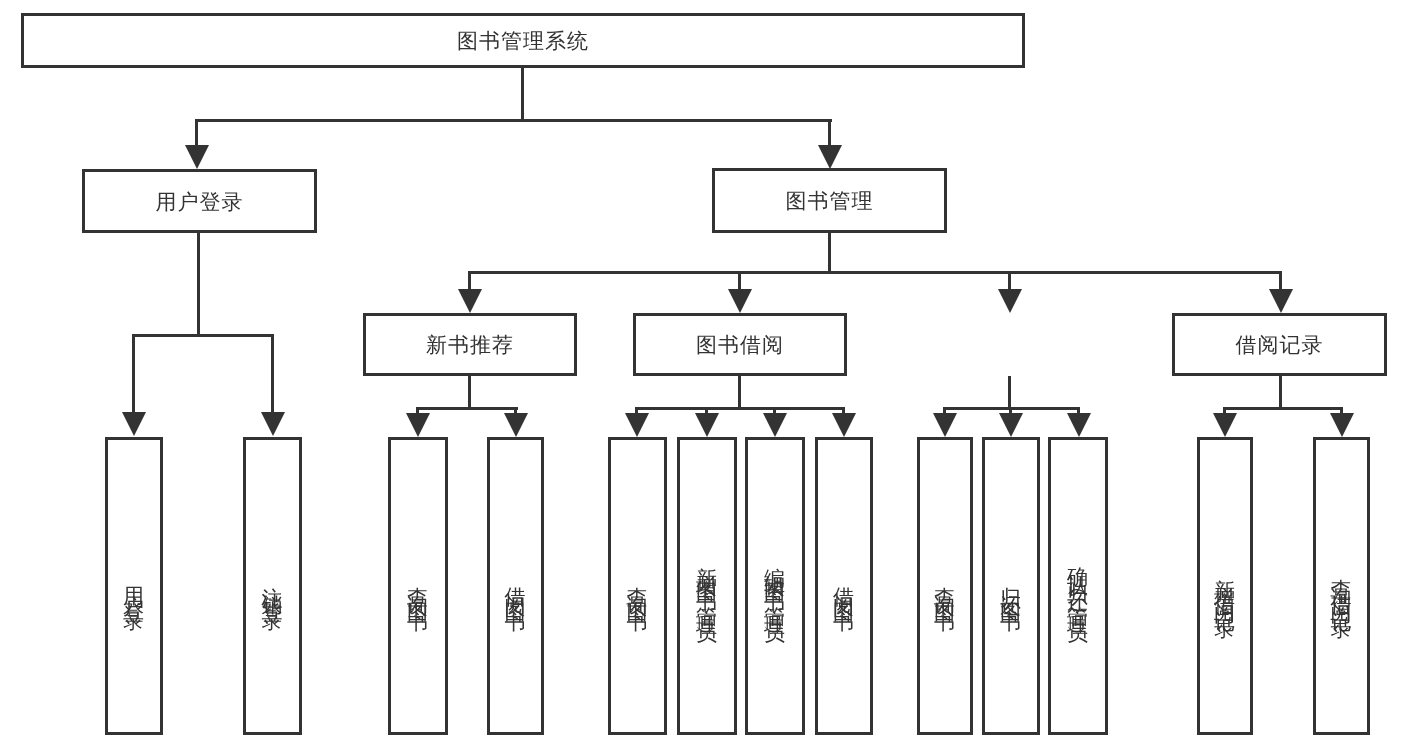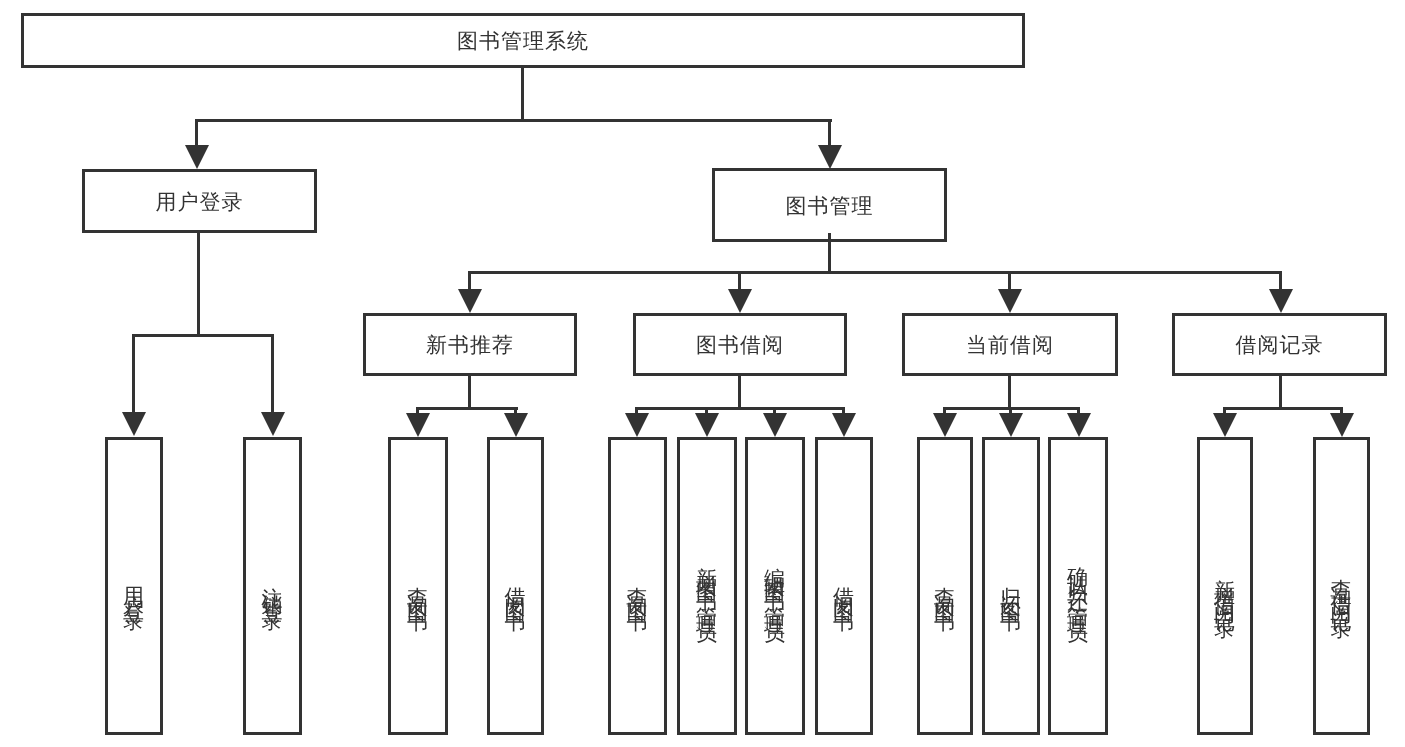--- a/index.html
+++ b/index.html
@@ -69,21 +69,21 @@
   <div class="ln" style="left:521px; top:68px; width:3px; height:53px;"></div>
   <div class="ln" style="left:196px; top:119px; width:636px; height:3px;"></div>
   <div class="ln" style="left:195px; top:119px; width:3px; height:28px;"></div>
   <div class="ln" style="left:828px; top:119px; width:3px; height:28px;"></div>
   <div class="ah" style="left:185px; top:145px;"></div>
   <div class="ah" style="left:818px; top:145px;"></div>
 
   <div class="box h" style="left:82px; top:169px; width:235px; height:64px;">
     <span>用户登录</span>
   </div>
-  <div class="box h" style="left:712px; top:168px; width:235px; height:74px;justify-content:center;">
+  <div class="box h" style="left:712px; top:168px; width:235px; height:65px;justify-content:center;">
     <span>图书管理</span>
   </div>
 
   <div class="ln" style="left:197px; top:233px; width:3px; height:103px;"></div>
   <div class="ln" style="left:132px; top:334px; width:142px; height:3px;"></div>
   <div class="ln" style="left:132px; top:334px; width:3px; height:80px;"></div>
   <div class="ln" style="left:271px; top:334px; width:3px; height:80px;"></div>
   <div class="ah" style="left:122px; top:412px;"></div>
   <div class="ah" style="left:261px; top:412px;"></div>
 
@@ -96,23 +96,20 @@
   <div class="ah" style="left:458px; top:289px;"></div>
   <div class="ah" style="left:728px; top:289px;"></div>
   <div class="ah" style="left:998px; top:289px;"></div>
   <div class="ah" style="left:1269px; top:289px;"></div>
 
   <div class="box h" style="left:363px; top:313px; width:214px; height:63px;">
     <span>新书推荐</span>
   </div>
   <div class="box h" style="left:633px; top:313px; width:214px; height:63px;">
     <span>图书借阅</span>
-  </div>
-  <div class="box h" style="left:902px; top:313px; width:216px; height:63px;">
-    <span>当前借阅</span>
   </div>
   <div class="box h" style="left:1172px; top:313px; width:215px; height:63px;">
     <span>借阅记录</span>
   </div>
 
   <div class="ln" style="left:468px; top:376px; width:3px; height:33px;"></div>
   <div class="ln" style="left:416px; top:407px; width:102px; height:3px;"></div>
   <div class="ln" style="left:416px; top:407px; width:3px; height:9px;"></div>
   <div class="ln" style="left:514px; top:407px; width:3px; height:9px;"></div>
   <div class="ah" style="left:406px; top:413px;"></div>

